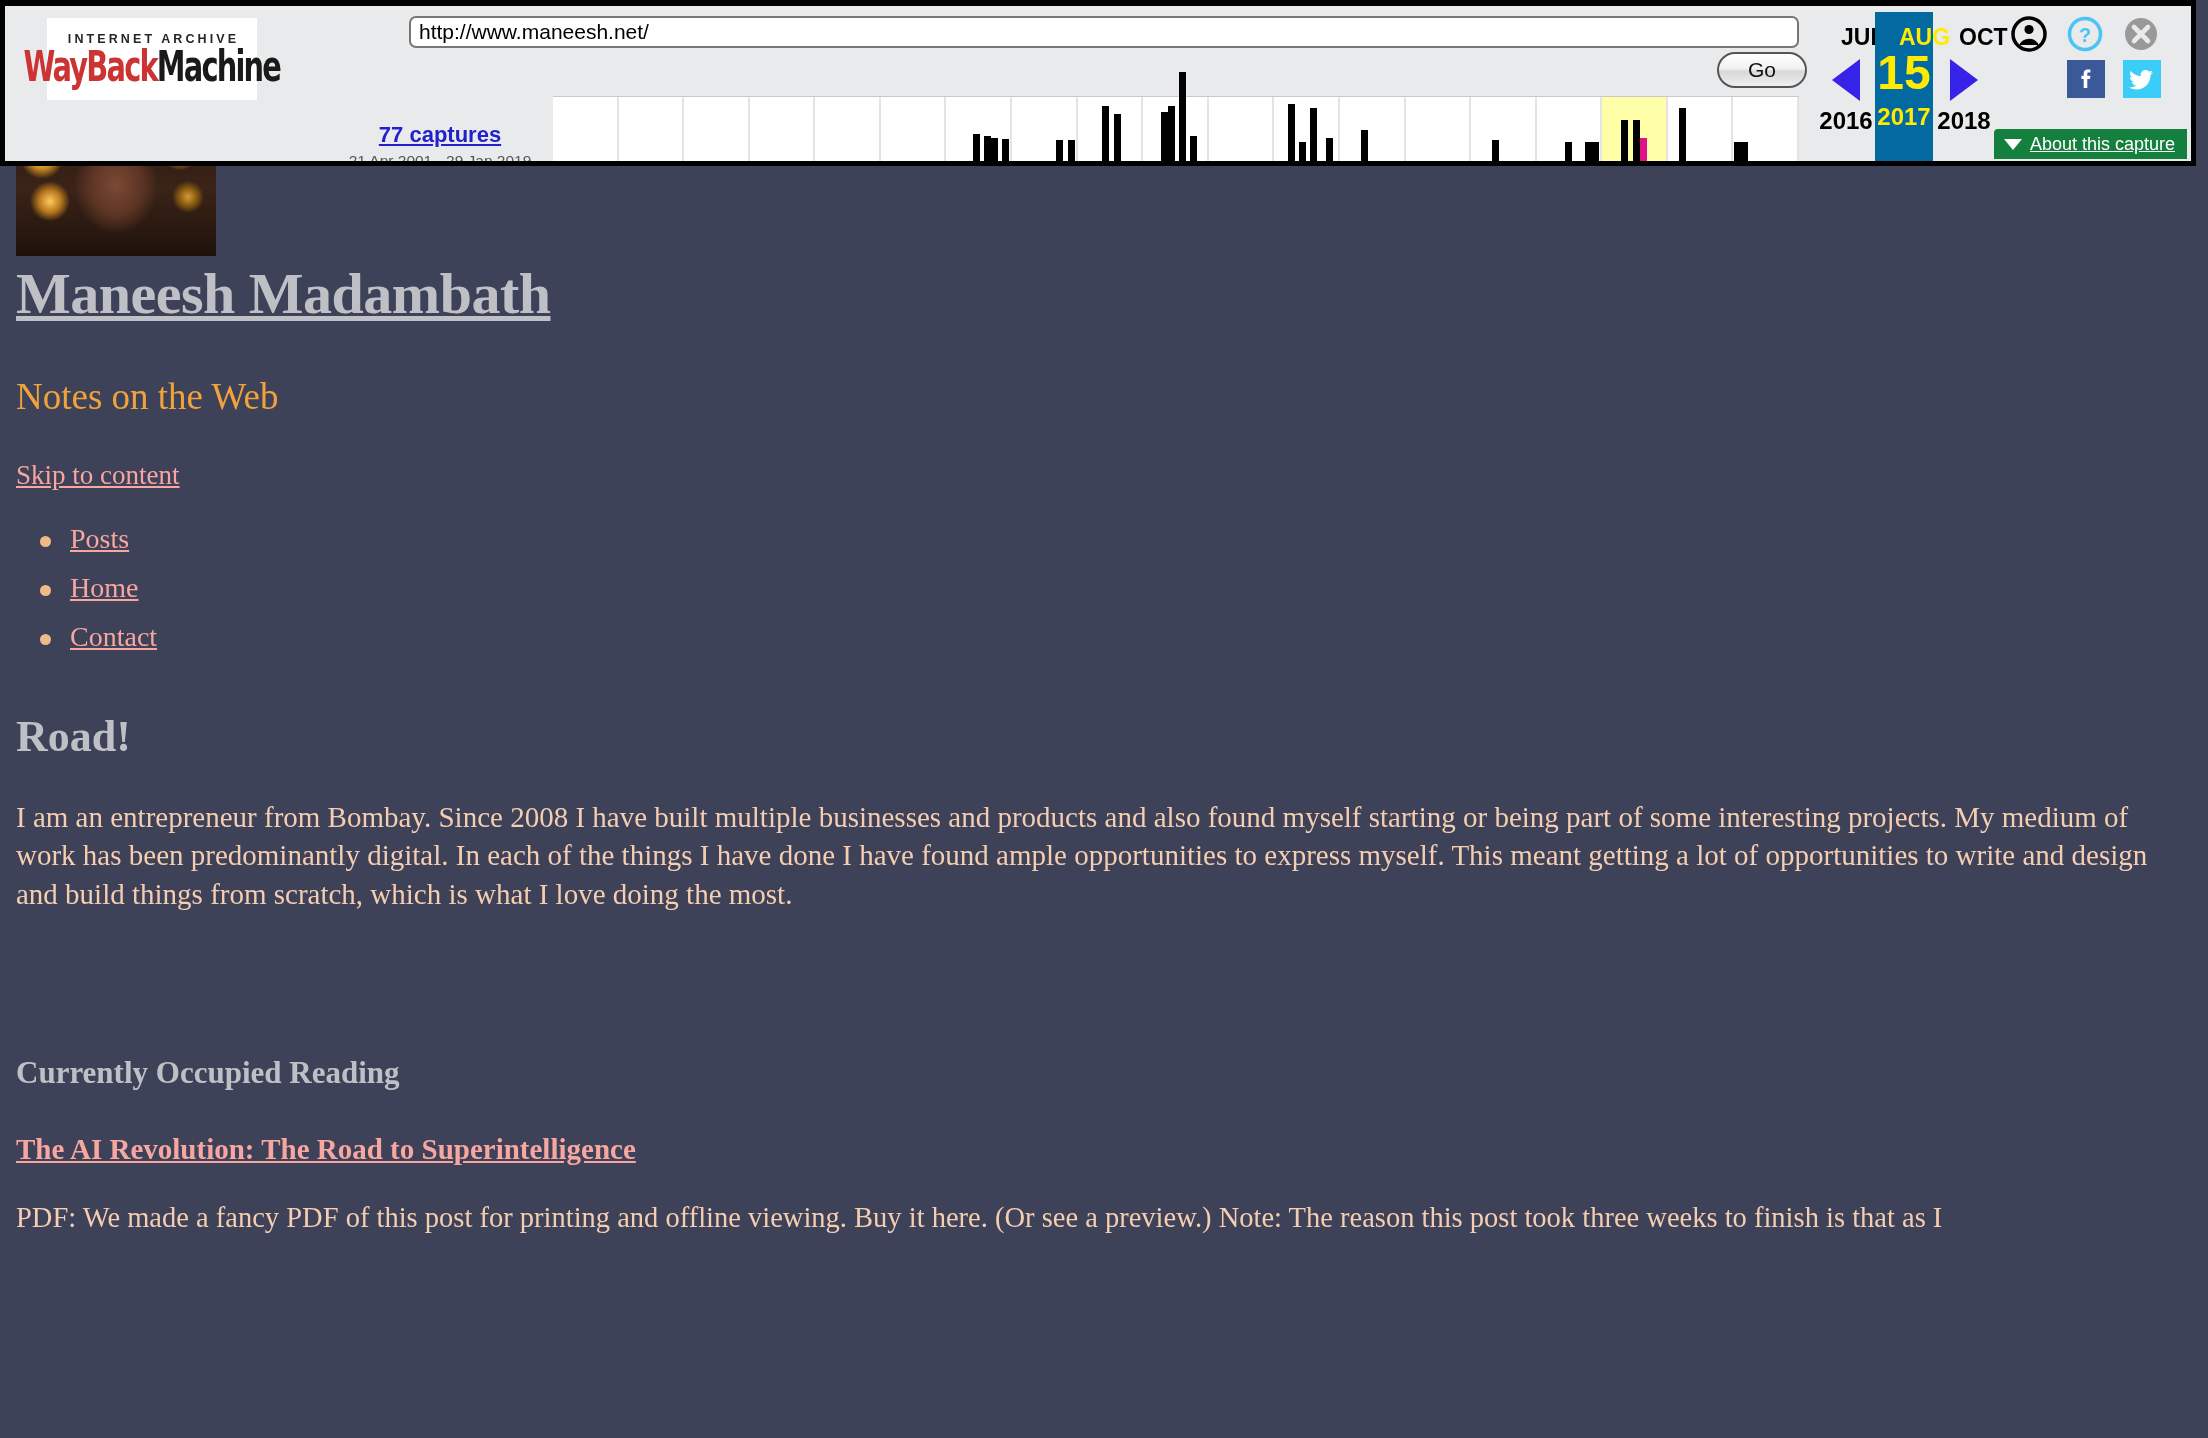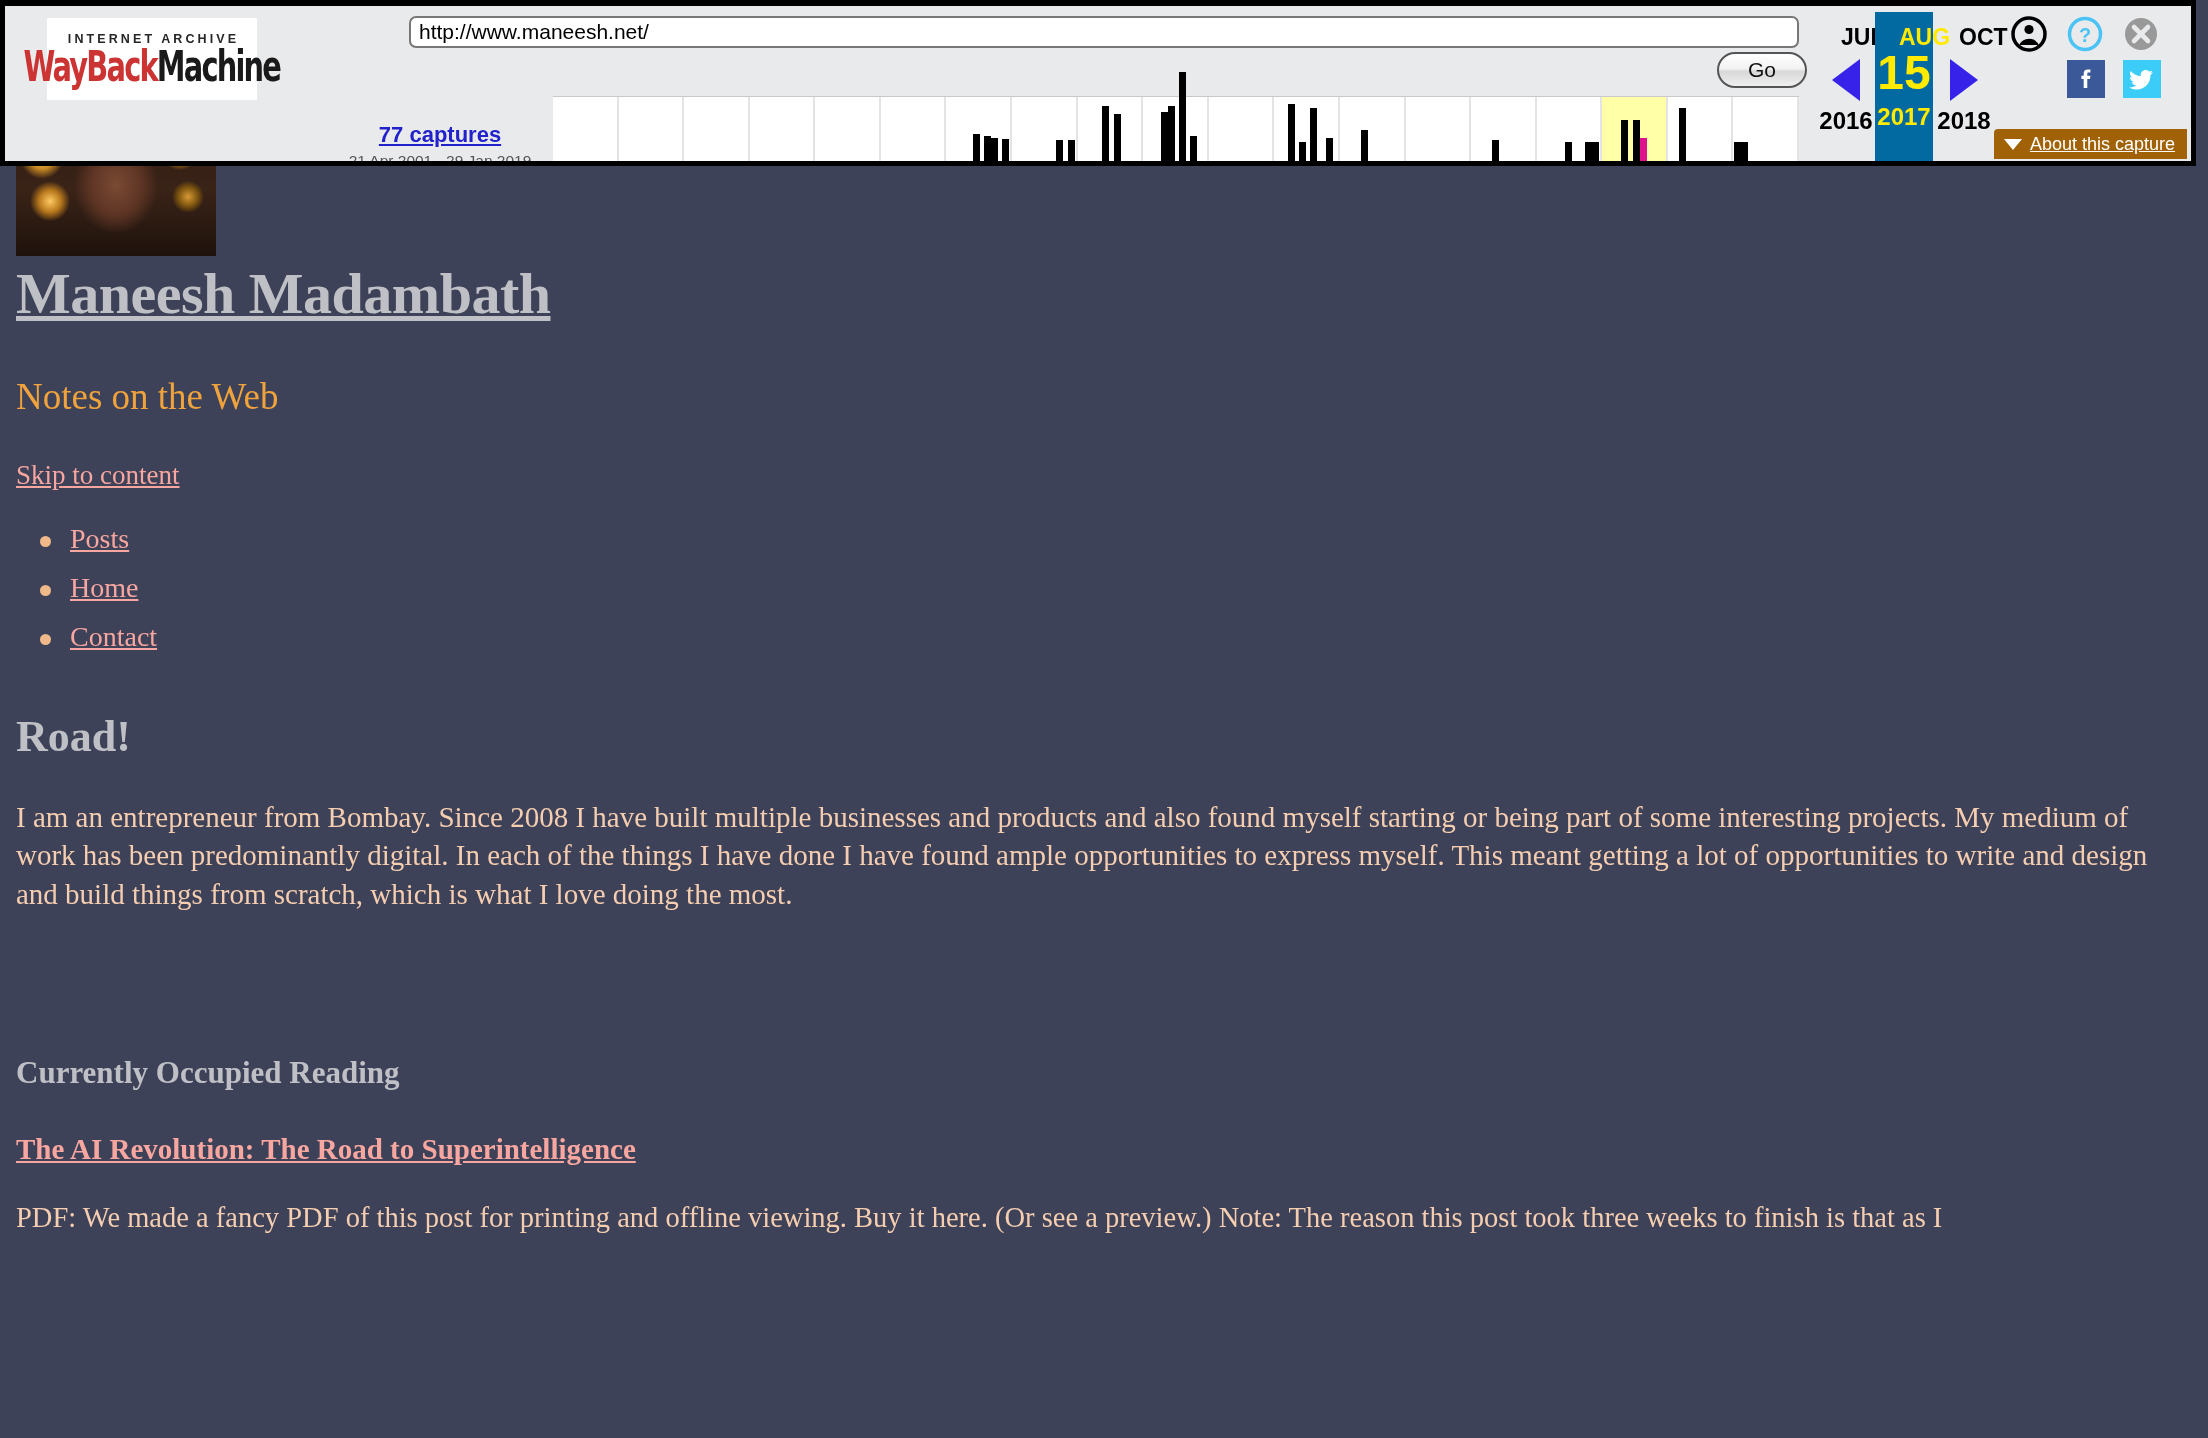--- a/index.html
+++ b/index.html
@@ -137,21 +137,21 @@
   #ic-user { left: 0px;  top: 4px; }
   #ic-help { left: 56px; top: 4px; }
   #ic-close{ left:112px; top: 4px; }
   #ic-fb   { left: 56px; top: 48px; width:38px; height:38px; }
   #ic-tw   { left:112px; top: 48px; width:38px; height:38px; }
 
   
   #wm-about {
     position:absolute; right: 4px; bottom: 2px;
     height: 30px;
-    background:#a16207;
+    background:#15803d;
     border-radius:4px 0 0 0;
     display:flex; align-items:center; gap:8px;
     padding: 0 12px 0 10px;
     color:#fff; font-size:18px;
     font-family:"Liberation Sans", sans-serif;
     cursor:pointer;
   }
   #wm-about .tri {
     width:0;height:0;border-left:9px solid transparent;border-right:9px solid transparent;
     border-top:11px solid #fff;

